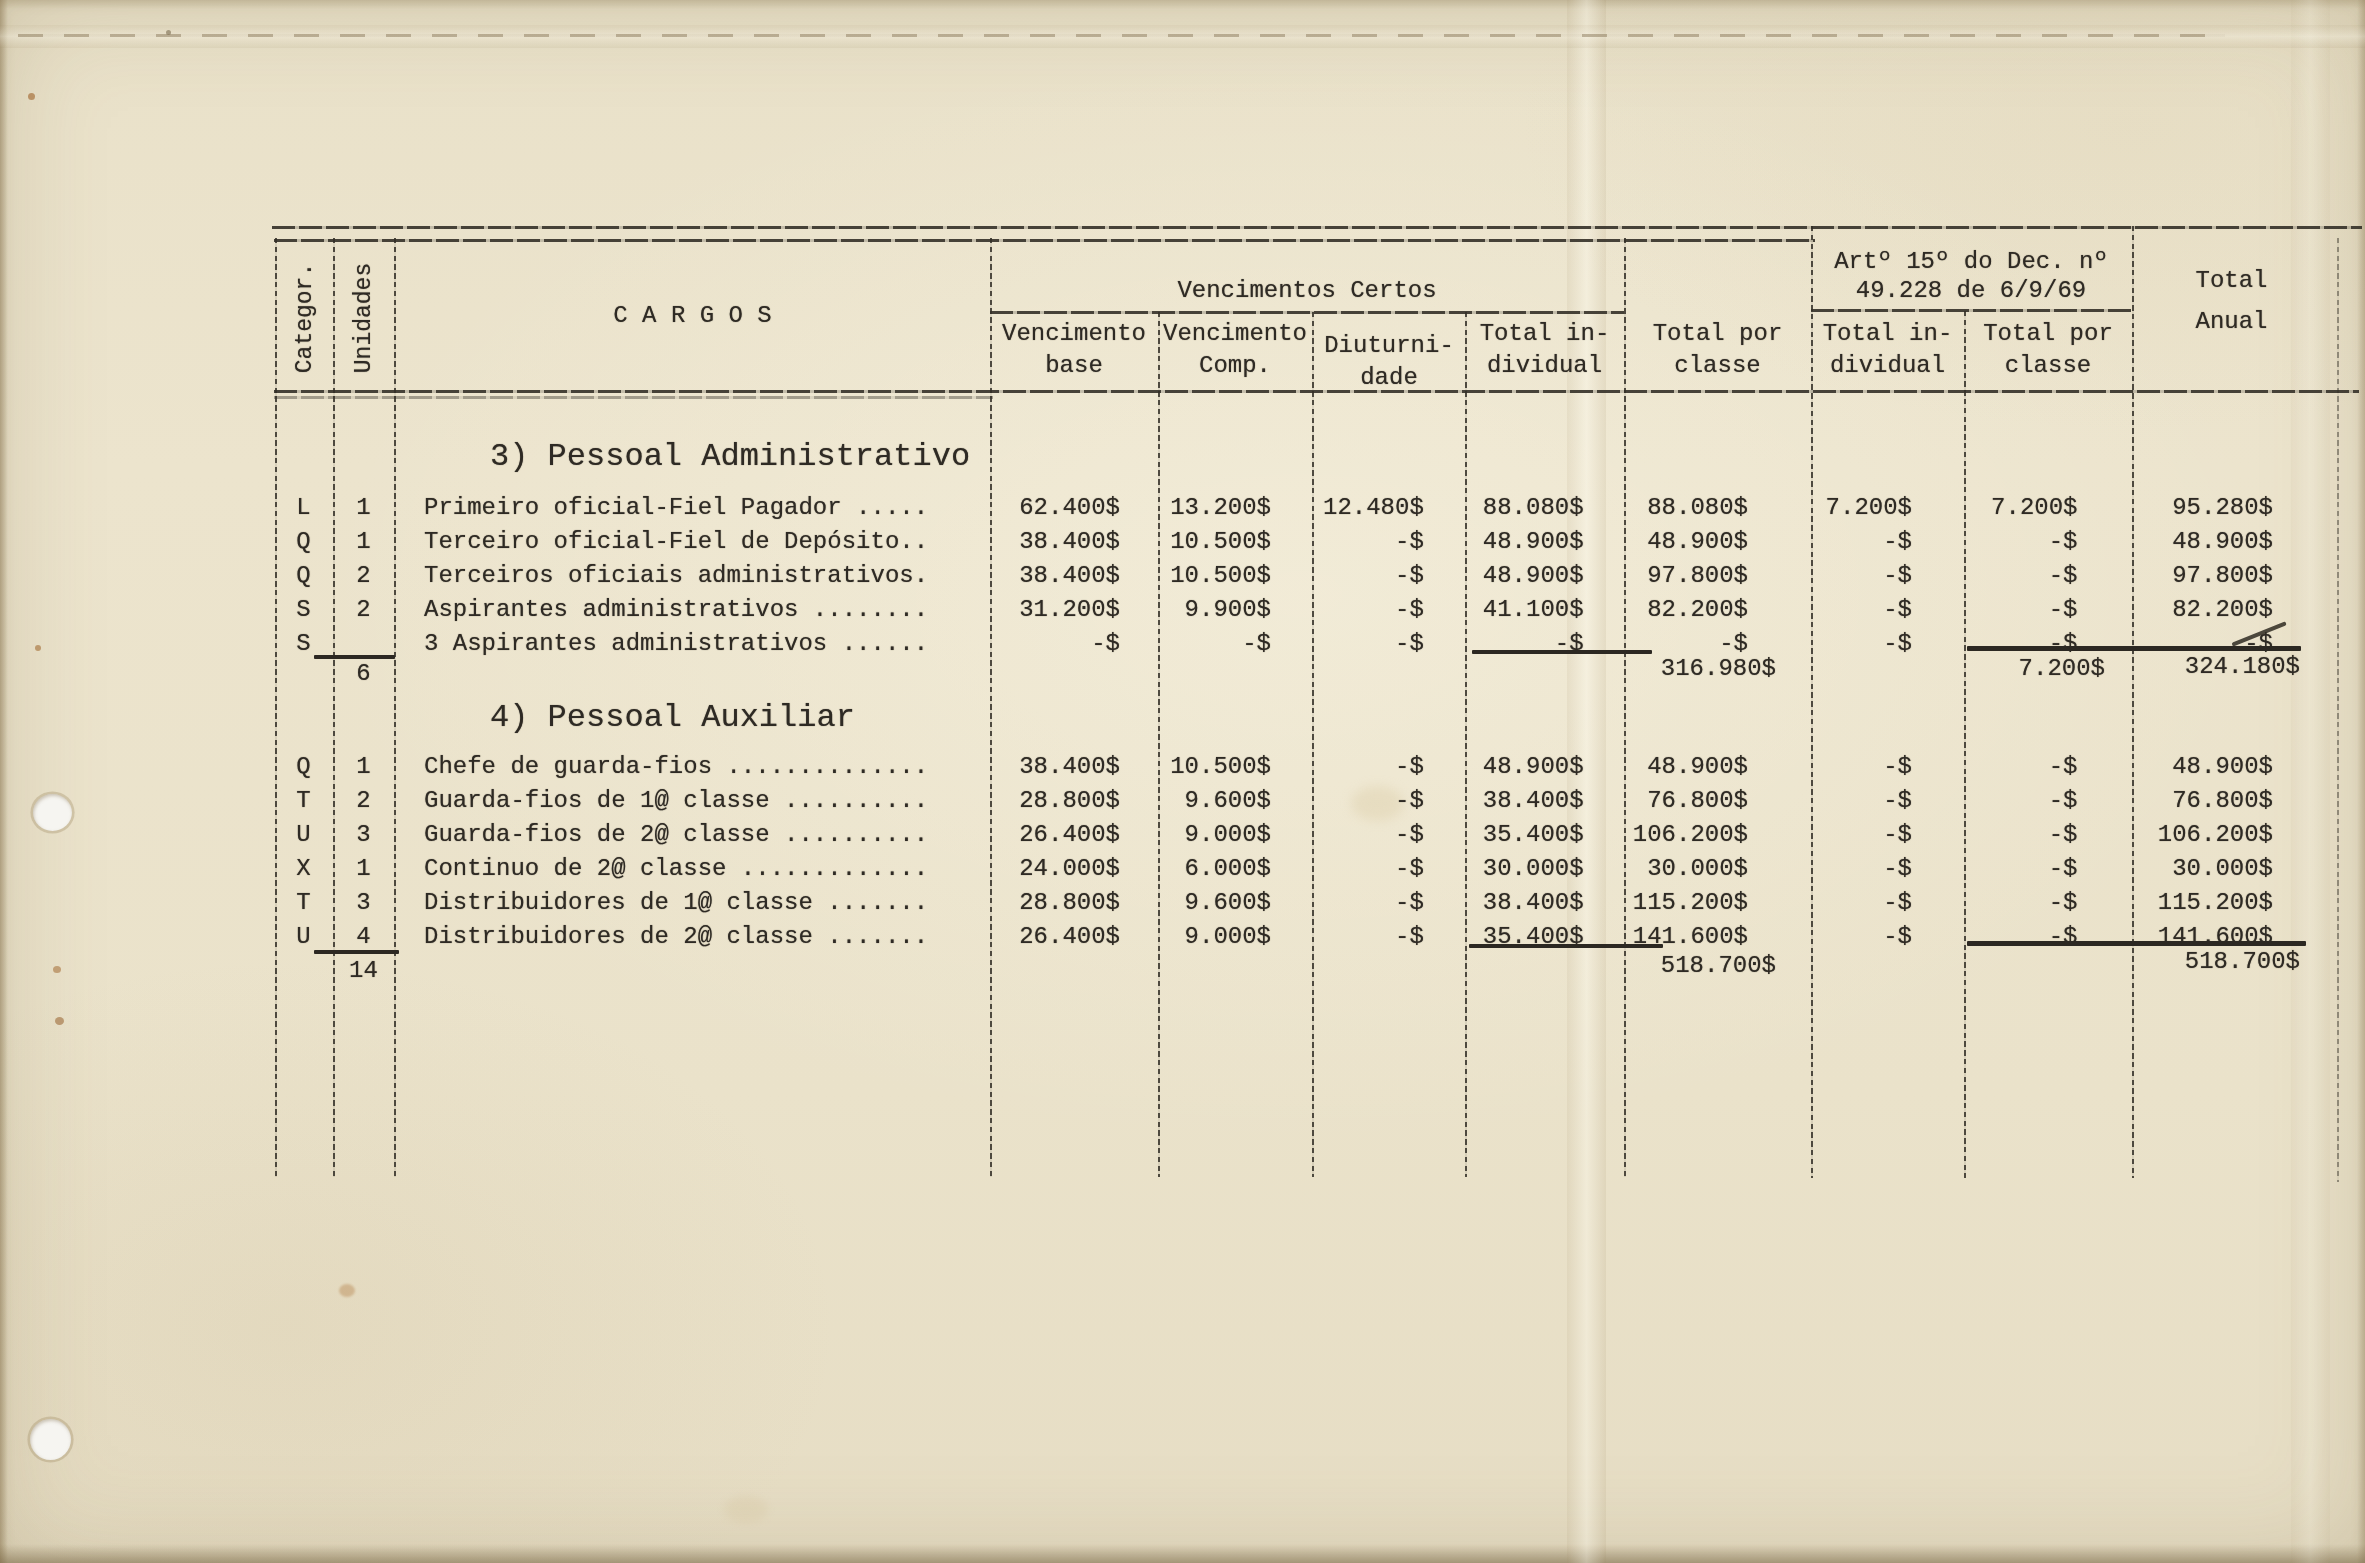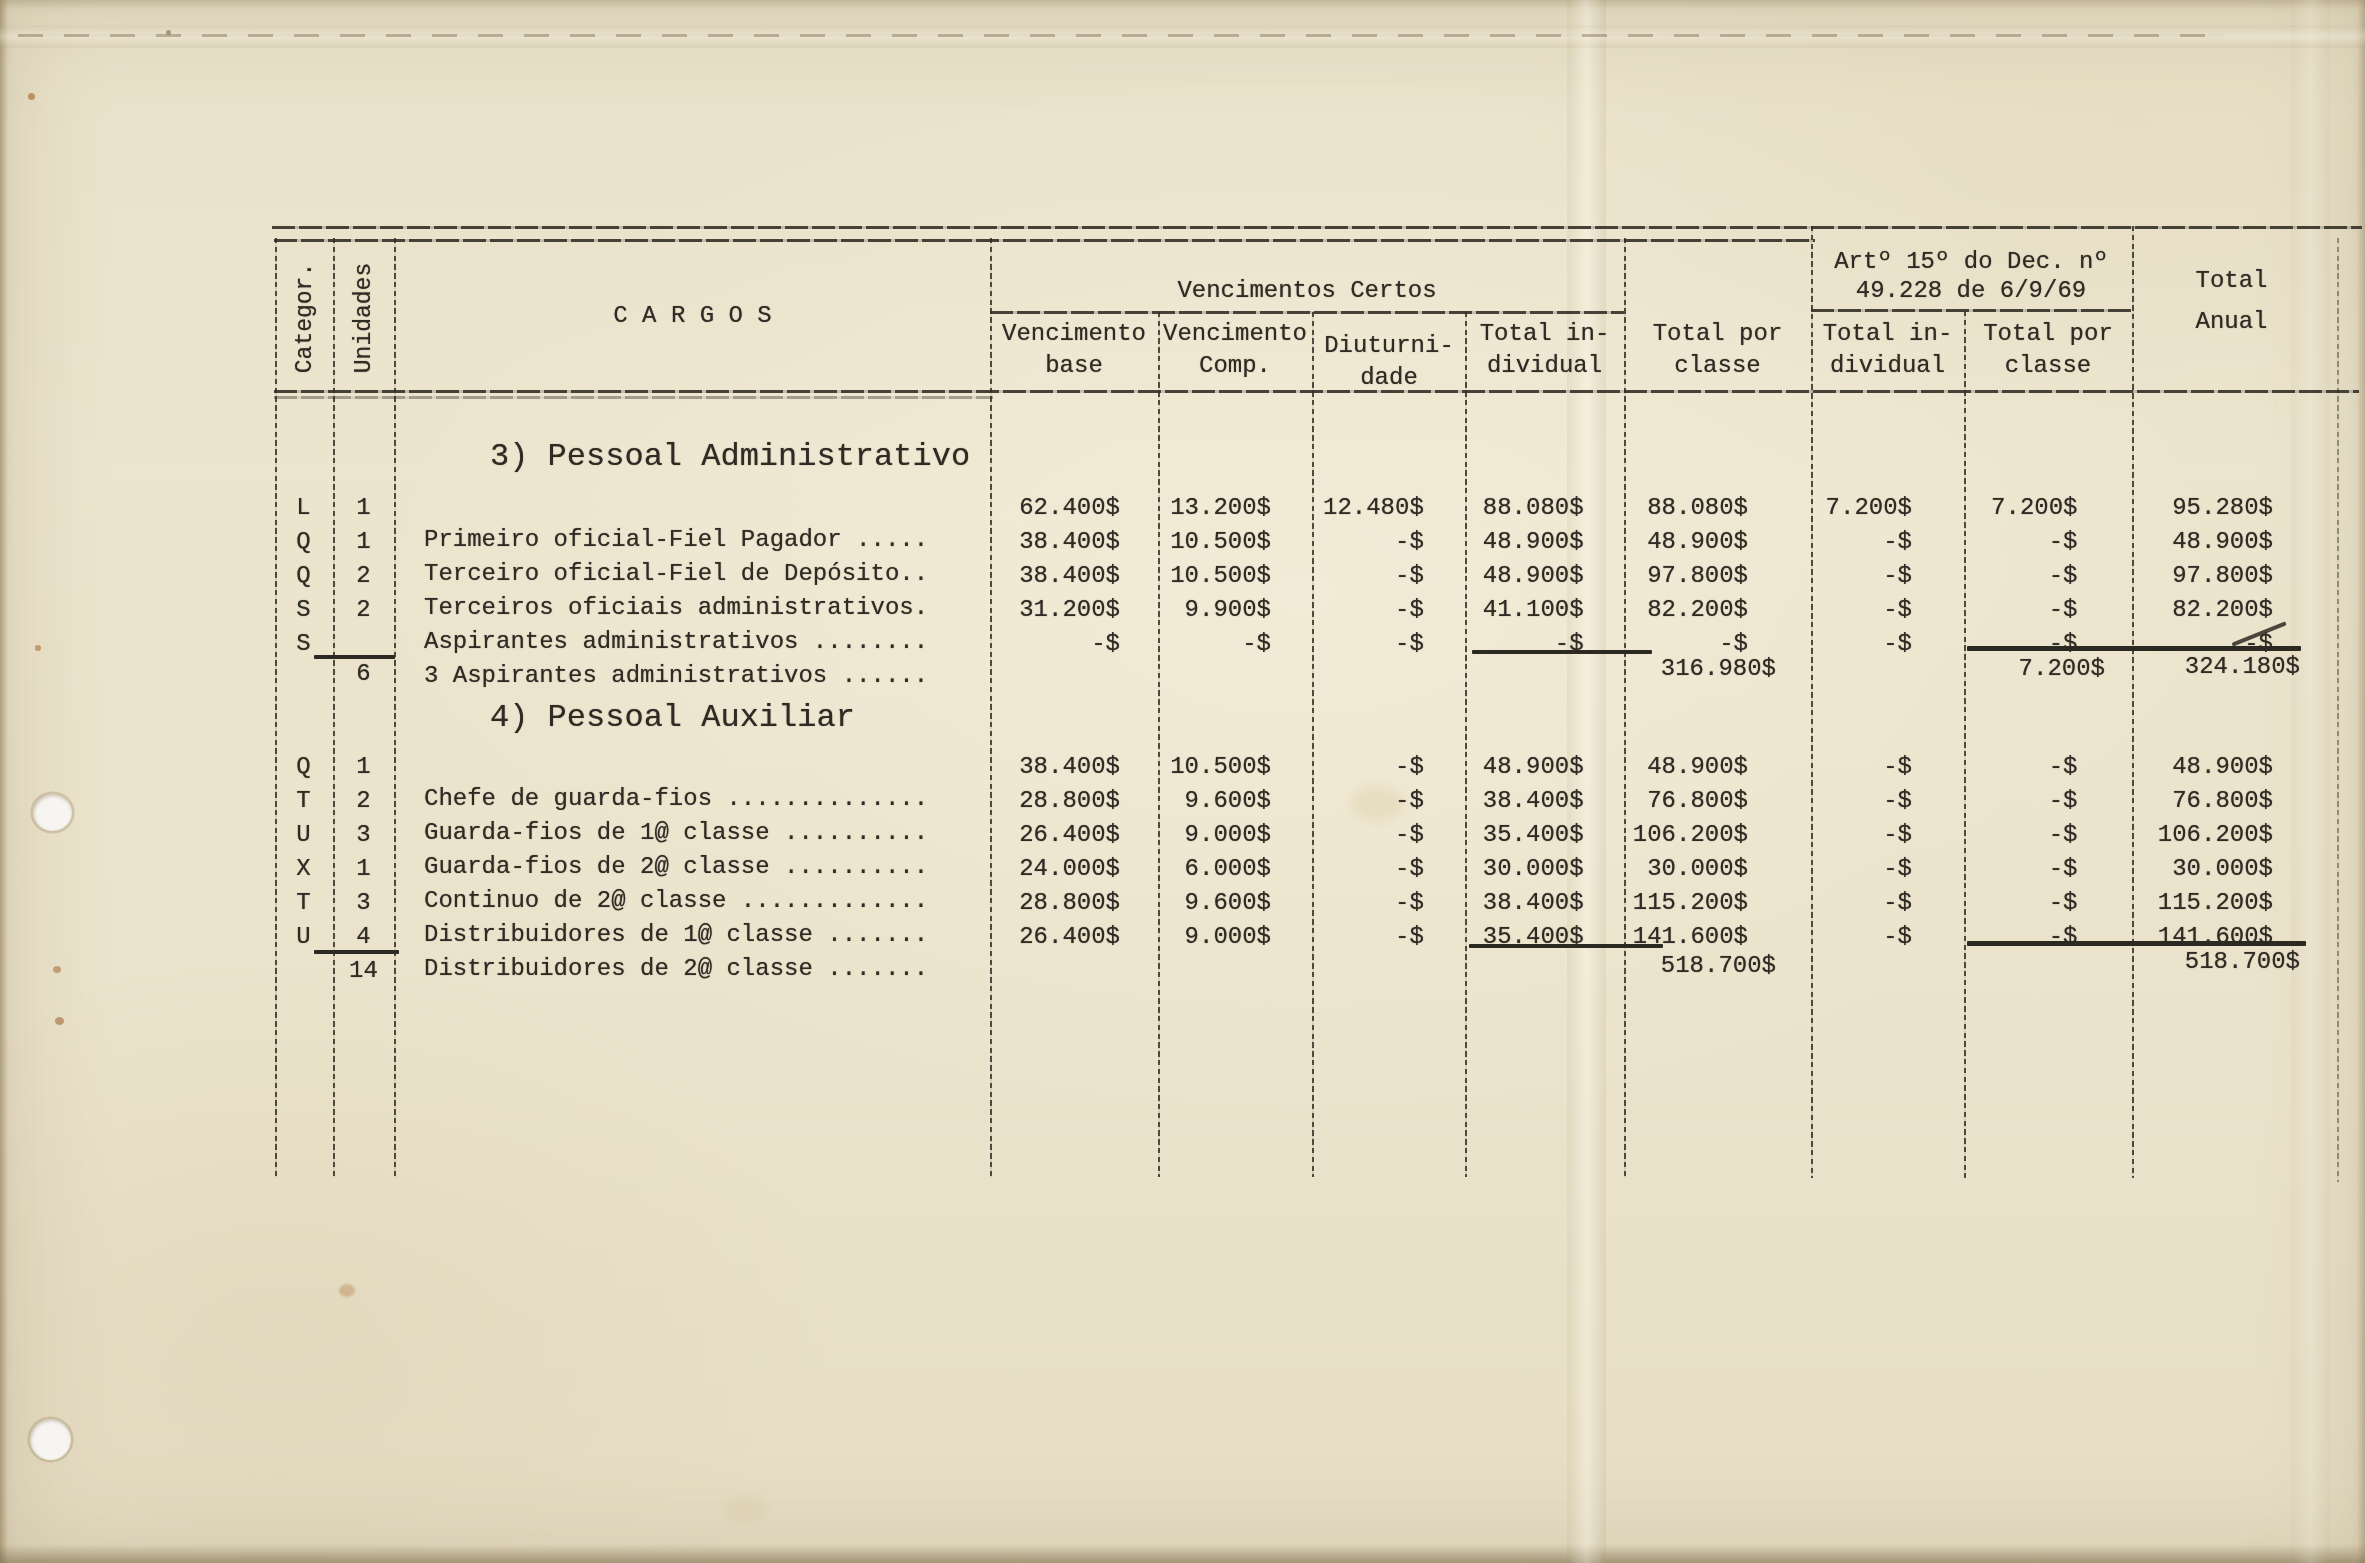--- a/index.html
+++ b/index.html
@@ -41,21 +41,21 @@
   .unitline{ position:absolute;height:4.4px;background:#2c2822;border-radius:0.9px; }
   
   .hdr{ position:absolute;text-align:center;font-size:24px;line-height:32px;white-space:pre; }
   .vertlabel{ position:absolute;font-size:23px;white-space:nowrap;transform:translate(-50%,-50%) rotate(-90deg); }
   
   .rows{ position:absolute;left:274px;width:2057px; }
   .trow{ display:flex;height:34px;line-height:34px;font-size:24px;white-space:pre; }
   .c{ display:block;height:34px;overflow:visible; }
   .cat{ width:59px;text-align:center; }
   .un{ width:61px;text-align:center; }
-  .cargo{ width:597px;padding-left:30px;box-sizing:border-box;margin-top:32px; }
+  .cargo{ width:597px;padding-left:30px;box-sizing:border-box; }
   .n{ text-align:right;box-sizing:border-box; }
   .base{ width:168px;padding-right:39px; }
   .comp{ width:124px;padding-right:12px; }
   .diut{ width:154px;padding-right:13.2px; }
   .tind{ width:159px;padding-right:12.4px; }
   .tcla{ width:187px;padding-right:35px; }
   .a15i{ width:153px;padding-right:24px; }
   .a15c{ width:168px;padding-right:26.5px; }
   .anual{ width:199px;padding-right:30px; }
   .sectitle{ position:absolute;font-size:32px;white-space:pre; }

